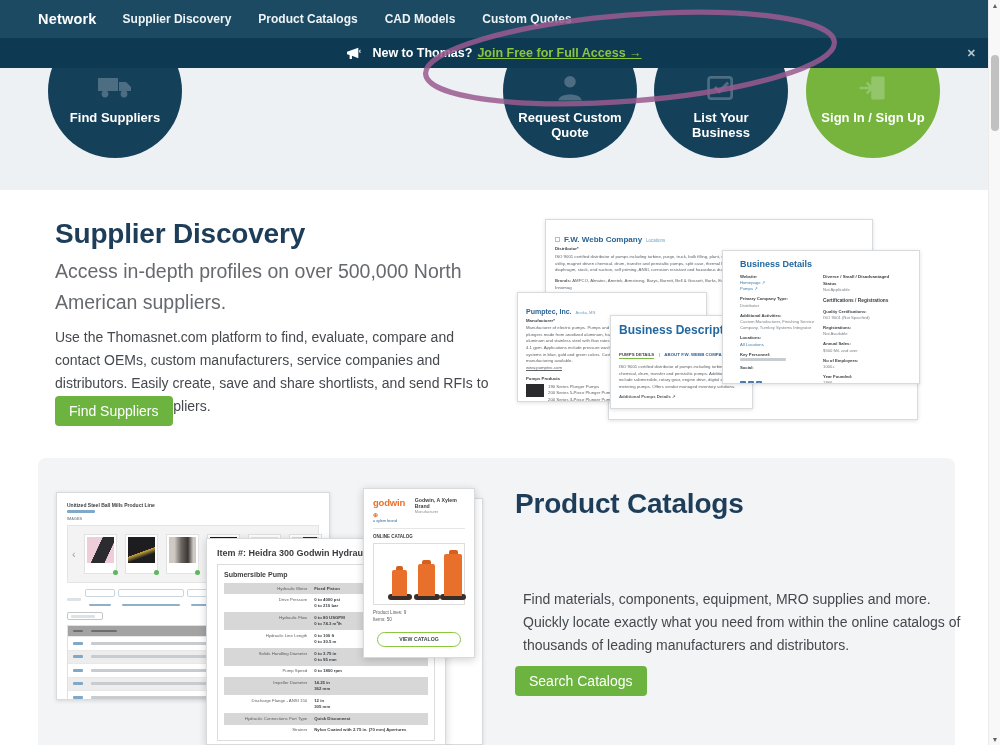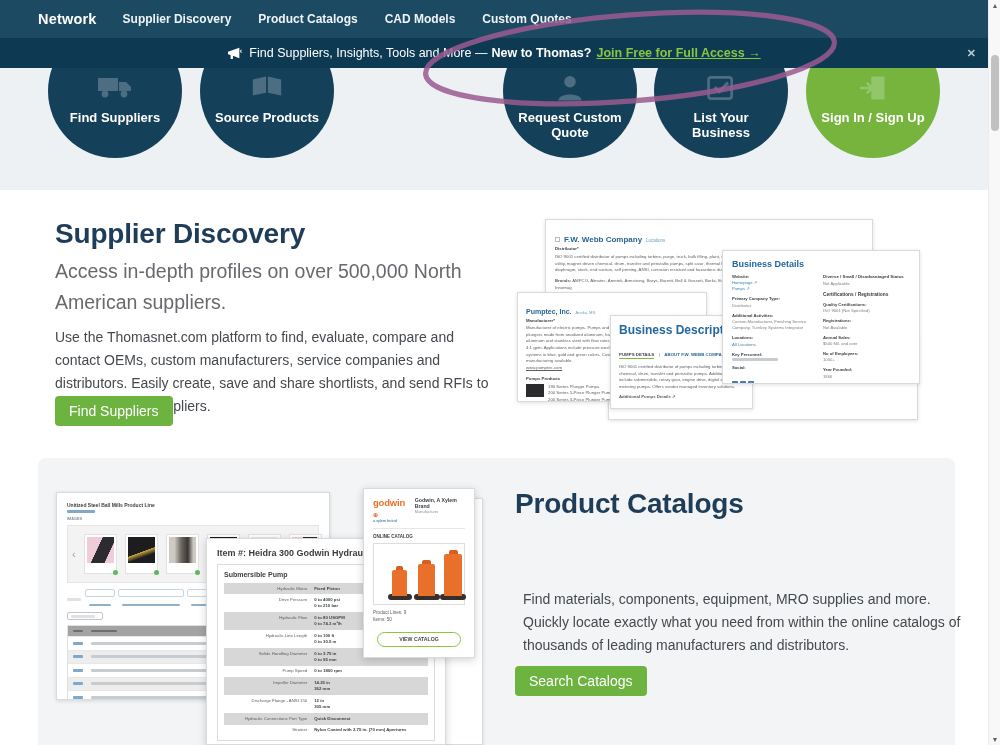--- a/index.html
+++ b/index.html
@@ -127,46 +127,36 @@
     <span class="navitem">Custom Quotes</span>
   </div>
 
   <div class="banner">
     <span class="mega">
       <svg width="15" height="13" viewBox="0 0 16 14">
           <path fill="#fff" d="M1 5.2 13.2.8v11.4L6.3 9.4v3.4H3.8V8.6L1 7.8z"></path>
           <path fill="#fff" d="m14.2 3.6 1.6-1-.6 2 .6 2-1.6-1z"></path>
         </svg>
     </span>
-    <span>Find Suppliers, Insights, Tools and More —</span>
     <span class="bold">New to Thomas?</span>
     <a class="join">Join Free for Full Access →</a>
     <span class="close">✕</span>
   </div>
 
   <div class="strip">
     <div class="qcircle" style="left:48px">
       <span class="qicon">
         <svg width="36" height="26" viewBox="0 0 36 26" fill="#4d6d83">
             <rect x="1" y="4" width="20" height="13"></rect>
             <path d="M22 8h7l5 5v4H22z"></path>
             <circle cx="8" cy="20" r="3.4"></circle>
             <circle cx="27" cy="20" r="3.4"></circle>
           </svg>
       </span>
       <span class="qlabel">Find Suppliers</span>
-    </div>
-    <div class="qcircle" style="left:200px">
-      <span class="qicon">
-        <svg width="34" height="26" viewBox="0 0 36 24" fill="#4d6d83">
-            <path d="M17 1 3 4v17l14-3z"></path>
-            <path d="M19 1l14 3v17l-14-3z"></path>
-          </svg>
-      </span>
-      <span class="qlabel">Source Products</span>
     </div>
     <div class="qcircle" style="left:654px">
       <span class="qicon">
         <svg width="32" height="28" viewBox="0 0 36 30">
             <rect x="4" y="3" width="26" height="24" rx="3" fill="none" stroke="#4d6d83" stroke-width="3"></rect>
             <path d="m11 14 5 5 10-10" fill="none" stroke="#4d6d83" stroke-width="3.4"></path>
           </svg>
       </span>
       <span class="qlabel">List Your Business</span>
     </div>
@@ -234,21 +224,21 @@
     <div class="bd-title" style="font-size:12px;">Business Description</div>
     <div style="margin-bottom:4px;">
       <span class="tab-active">PUMPS DETAILS</span>
       <span class="tiny">|</span>
       <span class="tab-other">ABOUT F.W. WEBB COMPA</span>
     </div>
     <p class="tiny">ISO 9001 certified distributor of pumps including turbine, purge, chemical, drum, transfer and peristaltic pumps. Additional pumps include submersible, rotary gear, engine drive, digital diaphragm metering pumps. Offers vendor managed inventory solutions.</p>
     <div class="tiny t-link" style="font-weight:bold; margin-top:3px;">Additional Pumps Details ↗</div>
   </div>
 
-  <div class="card" style="left:722px; top:250px; width:198px; height:134px; z-index:5; padding:8px 9px;">
+  <div class="card" style="left:722px; top:250px; width:198px; height:134px; z-index:5; padding:8px 17px;">
     <div class="bd-title">Business Details</div>
     <div style="display:flex;">
       <div style="width:92px; padding-right:6px;">
         <div class="dfield">
             <div class="lab">Website:</div>
           <div class="val link">Homepage ↗</div>
           <div class="val link">Pumps ↗</div>
           </div>
         <div class="dfield">
             <div class="lab">Primary Company Type:</div>

